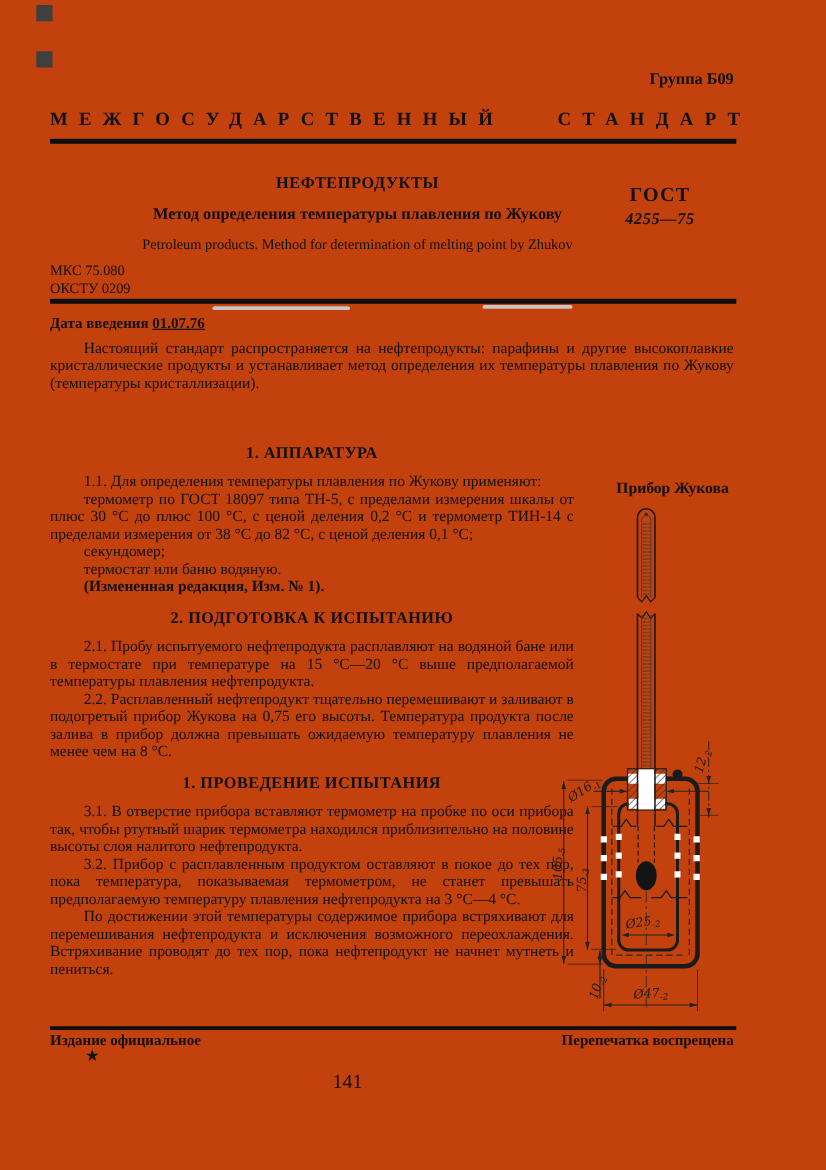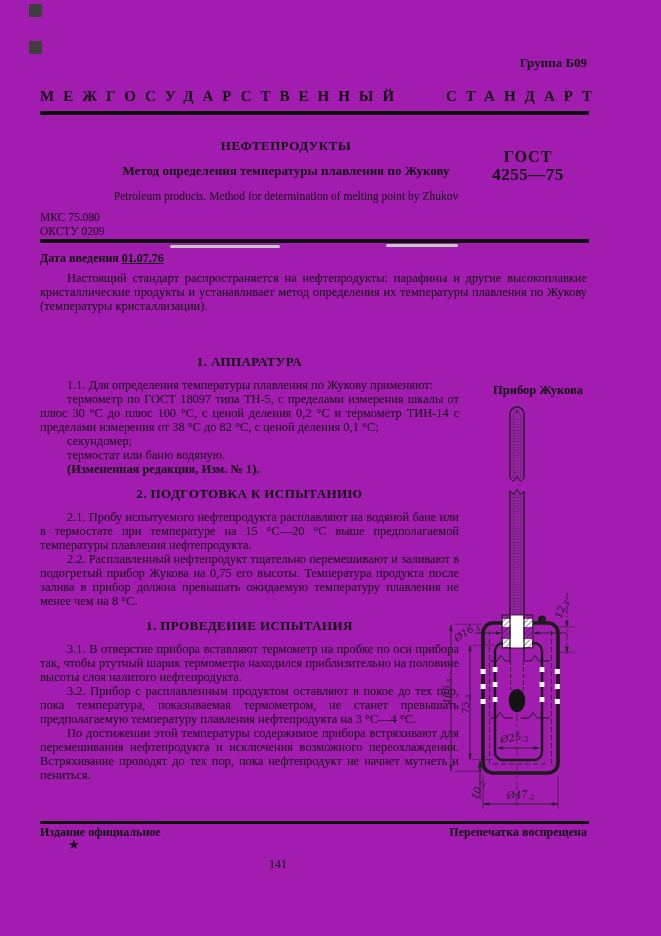--- a/index.html
+++ b/index.html
@@ -1,17 +1,17 @@
 <!DOCTYPE html>
 <html><head>
 <meta charset="utf-8">
 <style>
   html,body{margin:0;padding:0;background:#ffffff;}
   .page{
-    position:relative;width:661px;height:936px;background:#a21caf;
+    position:relative;width:661px;height:936px;background:#c2410c;
     font-family:"Liberation Serif","DejaVu Serif",serif;color:#101010;overflow:hidden;
   }
   .corner-mark{position:absolute;width:13px;height:13px;background:#3f3f3f;}
   .m1{left:29px;top:4px;}
   .m2{left:29px;top:41px;}
   .group-label{position:absolute;top:55px;right:74px;font-weight:bold;font-size:13px;}
   .standard-banner{
     position:absolute;left:40px;top:88px;width:548px;text-align:center;font-weight:bold;
     font-size:15px;letter-spacing:9px;word-spacing:30px;white-space:nowrap;
   }
@@ -19,40 +19,40 @@
   .rule-1{top:111px;height:4px;}
   .rule-2{top:239px;height:4px;}
   .rule-3{top:821px;height:3px;}
   .smudge{position:absolute;height:3px;background:#c7c7c7;border-radius:2px;}
   .sm1{left:170px;top:245px;width:110px;}
   .sm2{left:386px;top:244px;width:72px;}
   .title-ru{position:absolute;left:40px;top:138px;width:492px;text-align:center;font-weight:bold;font-size:13px;letter-spacing:.5px;}
   .subtitle-ru{position:absolute;left:40px;top:163px;width:492px;text-align:center;font-weight:bold;font-size:13px;}
   .gost-badge{position:absolute;left:468px;top:147px;width:120px;text-align:center;font-weight:bold;}
   .gost-line1{font-size:16px;line-height:19px;letter-spacing:1px;}
-  .gost-line2{font-size:17px;line-height:17px;letter-spacing:.5px;}
+  .gost-line2{font-size:13px;line-height:17px;letter-spacing:.5px;font-style:italic;}
   .title-en{position:absolute;left:40px;top:190px;width:492px;text-align:center;font-size:11.5px;}
   .codes{position:absolute;left:40px;top:211px;font-size:11.5px;line-height:13.5px;}
   .date-line{position:absolute;left:40px;top:251px;width:547px;text-align:left;font-weight:bold;font-size:12px;}
   .date-underline{text-decoration:underline;}
   .intro{position:absolute;left:40px;top:271px;width:547px;}
   p.body{margin:0;font-size:12.4px;line-height:14px;text-align:justify;text-indent:27px;}
   .col-left{position:absolute;left:40px;top:354px;width:419px;}
   .sec-heading{margin:10px 0 8px 0;font-size:13px;font-weight:bold;text-align:center;letter-spacing:.4px;}
   .sec-heading:first-child{margin-top:0;}
   .bold{font-weight:bold;}
   .figure{position:absolute;left:440px;top:383px;width:200px;}
   .figure-title{width:160px;margin-left:18px;text-align:center;font-weight:bold;font-size:12.5px;}
   .fig-svg{display:block;margin-top:3px;}
   .dim{font-style:italic;font-size:10px;fill:#1a1a1a;font-family:"DejaVu Serif","Liberation Serif",serif;}
   .dim .sub{font-size:7px;}
   .footer-left{position:absolute;left:40px;top:825px;font-weight:bold;font-size:12px;}
   .footer-star{position:absolute;left:68px;top:837px;font-size:13px;}
   .footer-right{position:absolute;right:74px;top:825px;font-weight:bold;font-size:12px;}
-  .page-number{position:absolute;left:0;top:857px;width:556px;text-align:center;font-size:12px;}
+  .page-number{position:absolute;left:0;top:857px;width:556px;text-align:center;font-size:16px;}
 </style>
 </head>
 <body>
 
 <div class="page">
 
   <div class="corner-mark m1"></div>
   <div class="corner-mark m2"></div>
 
   <div class="group-label">Группа Б09</div>

